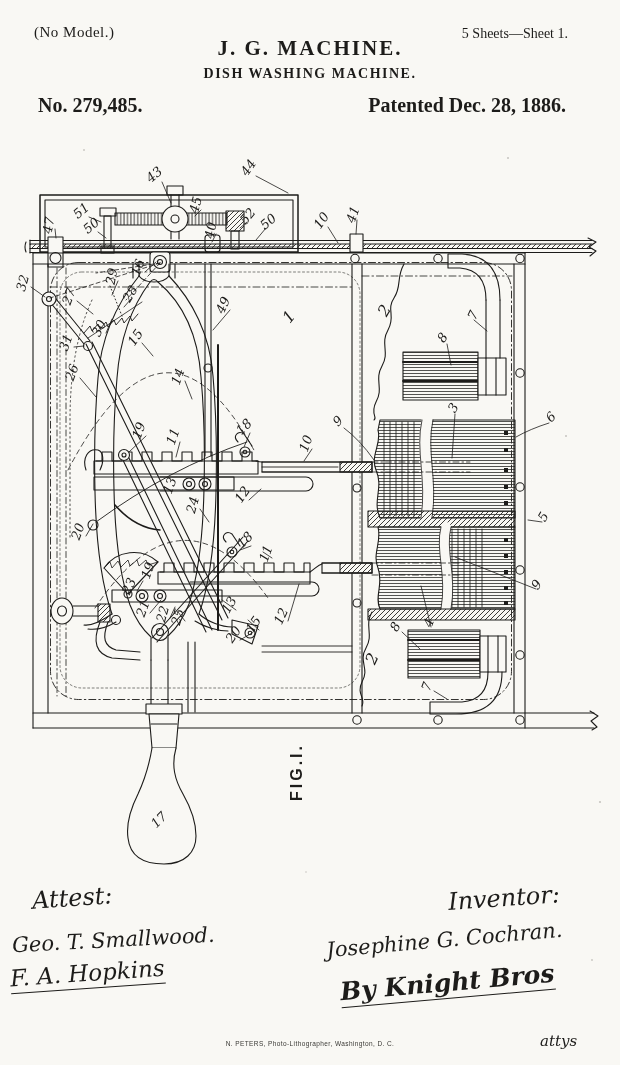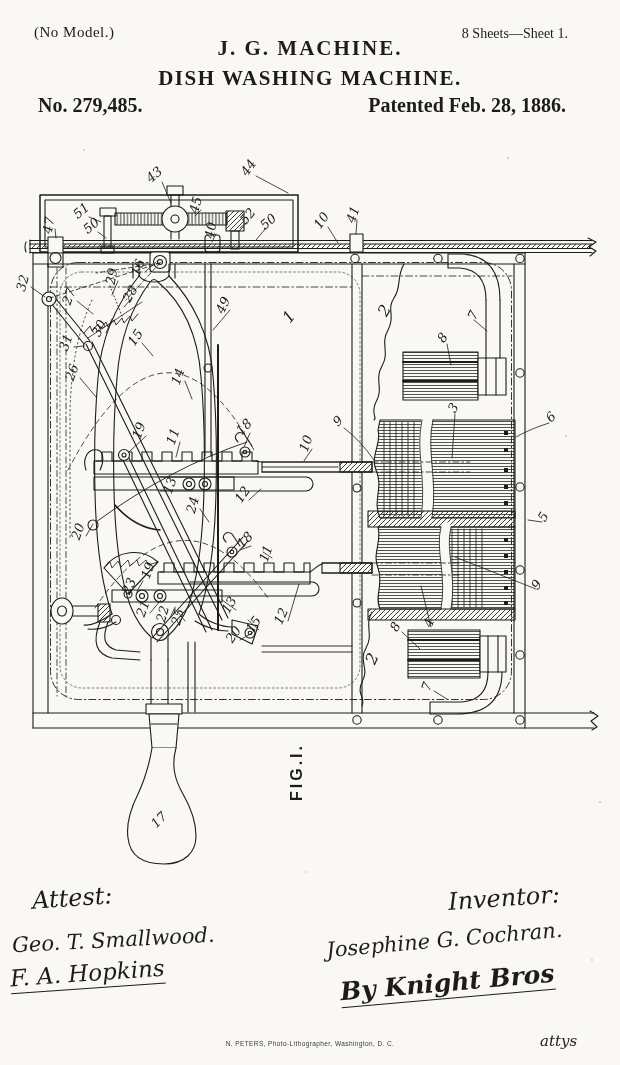--- a/index.html
+++ b/index.html
@@ -7,21 +7,21 @@
   .page {
     position:relative; width:620px; height:1065px; margin:0 auto;
     background:var(--paper); overflow:hidden; color:var(--ink);
     font-family:"Liberation Serif", serif;
   }
   .hdr-nomodel { position:absolute; left:34px; top:24px; font-size:15px; letter-spacing:.5px; }
   .hdr-sheet   { position:absolute; right:52px; top:26px; font-size:14px; }
   .hdr-name    { position:absolute; left:0; right:0; top:36px; text-align:center;
                  font-size:21px; letter-spacing:2px; font-weight:600; }
   .hdr-title   { position:absolute; left:0; right:0; top:66px; text-align:center;
-                 font-size:21px; letter-spacing:1.5px; font-weight:600; }
+                 font-size:14px; letter-spacing:1.5px; font-weight:600; }
   .hdr-patno   { position:absolute; left:38px; top:94px; font-size:20px; font-weight:700; }
   .hdr-patdate { position:absolute; right:54px; top:94px; font-size:20px; font-weight:700; }
   .drawing { position:absolute; left:0; top:0; width:620px; height:1065px; }
   svg text.plabel { font-family:"DejaVu Serif", serif; font-style:italic; font-size:13px;
                     fill:var(--ink); stroke:none; text-anchor:middle; }
   svg text.plabel.big { font-size:16px; }
   .fig-label { position:absolute; left:262px; top:762px; width:72px; height:20px;
                transform:rotate(-90deg); font-family:"Liberation Sans", sans-serif;
                font-size:16px; font-weight:600; letter-spacing:3px; text-align:center; }
   .sig { position:absolute; font-family:"DejaVu Serif", serif; font-style:italic; }
@@ -37,25 +37,25 @@
   .footer { position:absolute; left:0; right:0; top:1040px; text-align:center;
             font-family:"Liberation Sans", sans-serif; font-size:6.5px;
             letter-spacing:.4px; color:#3a3935; }
 </style>
 </head>
 <body>
 
 <div class="page">
 
   <div class="hdr-nomodel">(No Model.)</div>
-  <div class="hdr-sheet">8 Sheets—Sheet 1.</div>
+  <div class="hdr-sheet">5 Sheets—Sheet 1.</div>
   <div class="hdr-name">J. G. MACHINE.</div>
   <div class="hdr-title">DISH WASHING MACHINE.</div>
   <div class="hdr-patno">No. 279,485.</div>
-  <div class="hdr-patdate">Patented Feb. 28, 1886.</div>
+  <div class="hdr-patdate">Patented Dec. 28, 1886.</div>
 
   <div class="drawing">
   <svg width="620" height="1065" viewBox="0 0 620 1065">
     <defs>
       <pattern id="hh" width="4" height="3" patternUnits="userSpaceOnUse">
         <path d="M0,1.5 H4" stroke="#2a2927" stroke-width="0.8" fill="none"></path>
       </pattern>
       <pattern id="vv" width="3.4" height="6" patternUnits="userSpaceOnUse">
         <path d="M1.7,0 V6" stroke="#2a2927" stroke-width="0.9" fill="none"></path>
       </pattern>

